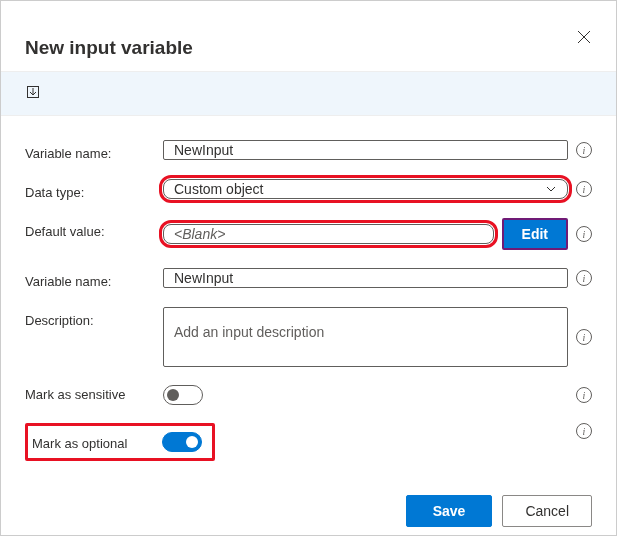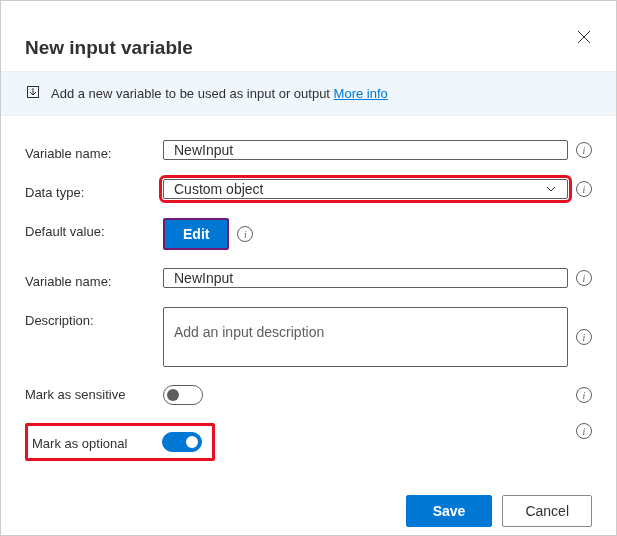--- a/index.html
+++ b/index.html
@@ -25,21 +25,21 @@
     .info-icon { width: 16px; height: 16px; border: 1px solid #605e5c; border-radius: 50%; display: flex; align-items: center; justify-content: center; font-size: 10px; font-style: italic; font-family: Georgia, serif; color: #605e5c; flex-shrink: 0; cursor: default; }
     .edit-btn { background: #0078d4; color: #fff; border: 2px solid #701a75; padding: 5px 18px; font-size: 14px; font-weight: 600; border-radius: 2px; cursor: pointer; height: 32px; }
     .toggle { position: relative; width: 40px; height: 20px; border-radius: 10px; cursor: pointer; display: inline-block; }
     .toggle.off { background: #fff; border: 1px solid #605e5c; }
     .toggle.off::after { content: ''; position: absolute; width: 12px; height: 12px; background: #605e5c; border-radius: 50%; top: 3px; left: 3px; }
     .toggle.on { background: #0078d4; border: 1px solid #0078d4; }
     .toggle.on::after { content: ''; position: absolute; width: 12px; height: 12px; background: #fff; border-radius: 50%; top: 3px; right: 3px; }
     .footer { padding: 16px 24px 20px; display: flex; justify-content: flex-end; gap: 10px; }
     .btn-primary { background: #0078d4; color: #fff; border: 1px solid #0078d4; padding: 6px 26px; font-size: 14px; font-weight: 600; border-radius: 2px; cursor: pointer; height: 32px; }
     .btn-secondary { background: #fff; color: #323130; border: 1px solid #8a8886; padding: 6px 22px; font-size: 14px; border-radius: 2px; cursor: pointer; height: 32px; }
-    .hl-red { outline: 3px solid #e81123; outline-offset: 1px; border-radius: 2px; }
+    .hl-red { outline: 3px solid #e81123; outline-offset: 1px; border-radius: 8px; }
     .hl-red-box { border: 3px solid #e81123; border-radius: 2px; padding: 6px 10px 6px 4px; display: inline-flex; align-items: center; }
     .default-value-field { flex: 1; }
     .row-toggle .field-wrap { flex: 1; justify-content: space-between; }
     .chevron svg { display: block; }
   </style>
 </head>
 <body>
 
 <div class="dialog">
 
@@ -55,23 +55,20 @@
     </button>
   </div>
 
   <div class="info-bar">
     <span>
       <svg width="16" height="16" viewBox="0 0 16 16" fill="none">
           <rect x="2.5" y="2.5" width="11" height="11" stroke="#323130" stroke-width="1"></rect>
           <line x1="8" y1="4" x2="8" y2="10" stroke="#323130" stroke-width="1"></line>
           <polyline points="5,8 8,11 11,8" stroke="#323130" stroke-width="1" fill="none"></polyline>
         </svg>
-    </span>
-    <span>
-      <span>Add a new variable to be used as input or output </span><a>More info</a>
     </span>
   </div>
 
   <div class="form">
 
     <div class="row">
       <div class="label">Variable name:</div>
       <div class="field-wrap">
         <input class="input" value="NewInput" style="">
         <span class="info-icon">i</span>
@@ -89,20 +86,21 @@
               </svg>
           </span>
         </div>
         <span class="info-icon">i</span>
       </div>
     </div>
 
     <div class="row">
       <div class="label">Default value:</div>
       <div class="field-wrap">
+        <input class="input italic default-value-field hl-red" readonly="" value="&lt;Blank&gt;" style="">
         <button class="edit-btn">Edit</button>
         <span class="info-icon">i</span>
       </div>
     </div>
 
     <div class="row">
       <div class="label">Variable name:</div>
       <div class="field-wrap">
         <input class="input" value="NewInput" style="">
         <span class="info-icon">i</span>

